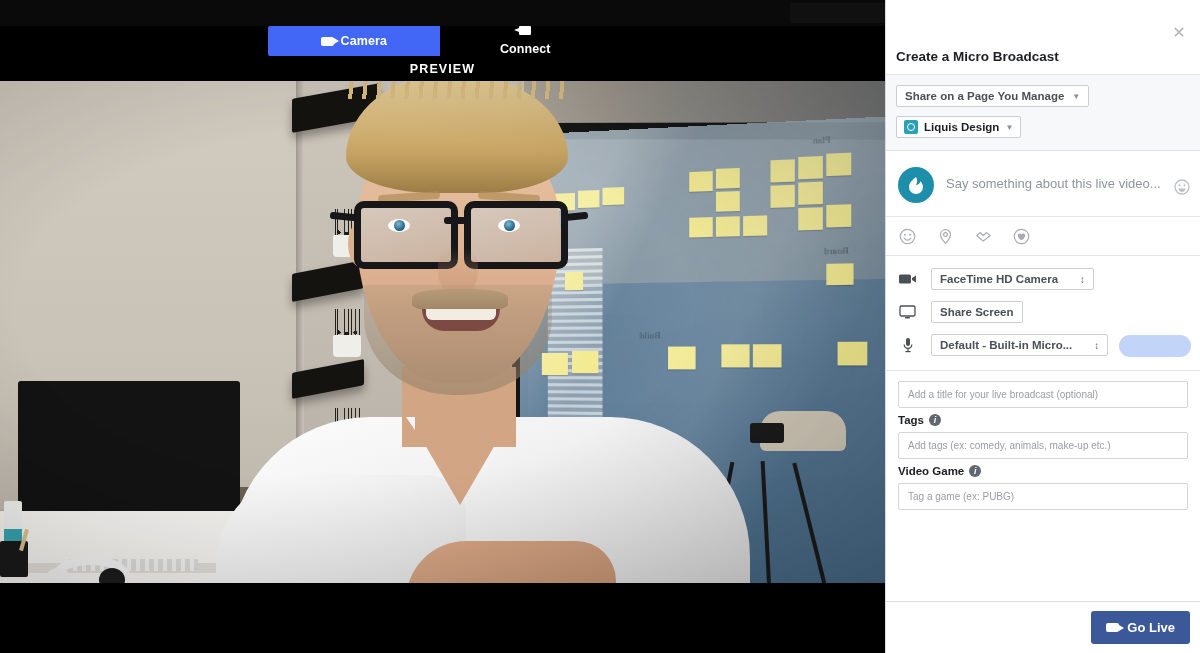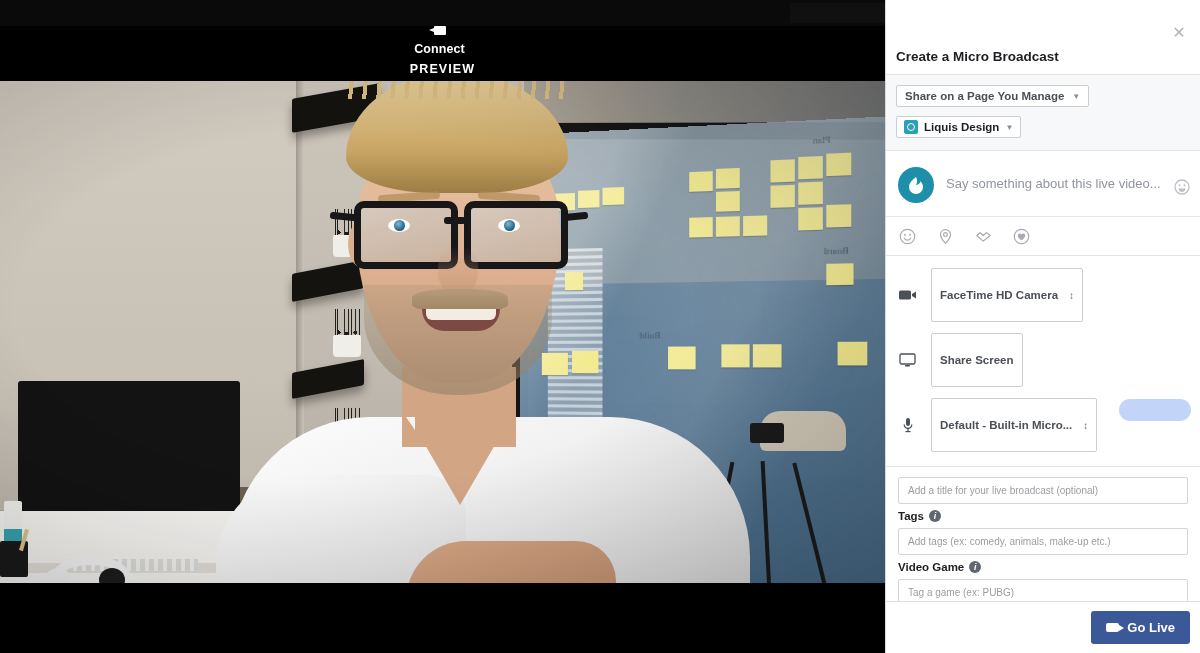--- a/index.html
+++ b/index.html
@@ -184,22 +184,22 @@
   .emoji-btn{position:absolute;right:10px;top:28px;width:16px;height:16px;cursor:pointer;}
 
   .iconrow{display:flex;align-items:center;gap:21px;height:38px;padding:0 13px;
     border-bottom:1px solid #e3e4e6;background:#fff;}
   .iconrow .ic{width:17px;height:17px;cursor:pointer;color:#8d9096;}
 
   .devices{background:#fff;padding:12px 12px 14px 12px;border-bottom:1px solid #e3e4e6;}
   .drow{display:flex;align-items:center;gap:14px;margin-bottom:11px;position:relative;}
   .drow:last-child{margin-bottom:0;}
   .dicon{width:19px;height:17px;color:#4b4f56;display:flex;align-items:center;justify-content:center;}
-  .dsel{display:inline-flex;align-items:center;gap:11px;background:#fff;border:1px solid #ccced2;border-radius:2px;
-    padding:20px 8px;font-size:11.5px;font-weight:bold;color:#4b4f56;cursor:pointer;}
+  .dsel{display:inline-flex;align-items:center;gap:22px;background:#fff;border:1px solid #ccced2;border-radius:2px;
+    padding:4px 8px;font-size:11.5px;font-weight:bold;color:#4b4f56;cursor:pointer;}
   .updown{font-size:10px;color:#606770;}
   .meter{position:absolute;right:-3px;top:1px;width:72px;height:22px;border-radius:11px;background:#c2d4f7;}
 
   .fields{background:#fff;padding:10px 12px 0 12px;}
   .flabel{font-size:11.5px;font-weight:bold;color:#1c1e21;margin:6px 0 6px 0;display:flex;align-items:center;gap:5px;}
   .info{display:inline-flex;width:12px;height:12px;border-radius:50%;background:#606770;color:#fff;
     font-size:9px;font-weight:bold;align-items:center;justify-content:center;font-style:italic;}
   .finput{width:100%;box-sizing:border-box;height:27px;border:1px solid #d3d5d9;border-radius:2px;
     padding:0 9px;font-size:10px;color:#1c1e21;background:#fff;font-family:"Liberation Sans",sans-serif;}
   .finput::placeholder{color:#9a9da2;}
@@ -221,20 +221,24 @@
 
 <div class="app">
 
   <div class="stage">
 
     <div class="topbar">
       <div class="topbar-inner"></div>
     </div>
 
     <div class="tabs">
+      <div class="tab active">
+        <span class="cam-glyph"></span>
+        <span>Camera</span>
+      </div>
       <div class="tab inactive">
         <span class="plug-glyph"></span>
         <span>Connect</span>
       </div>
     </div>
 
     <div class="preview-label">PREVIEW</div>
 
     <div class="video">
       <div class="vfill">

